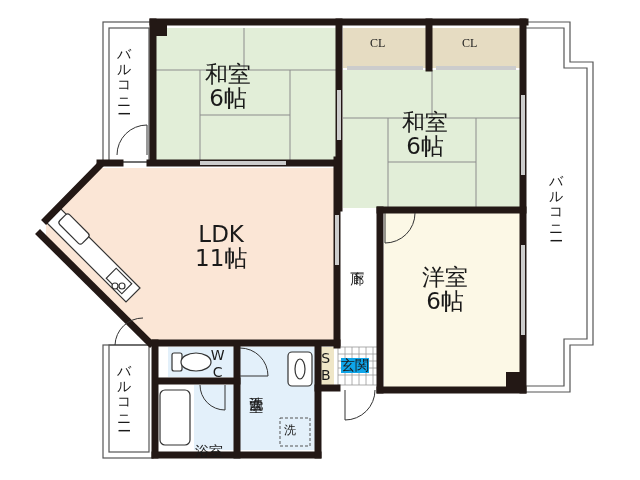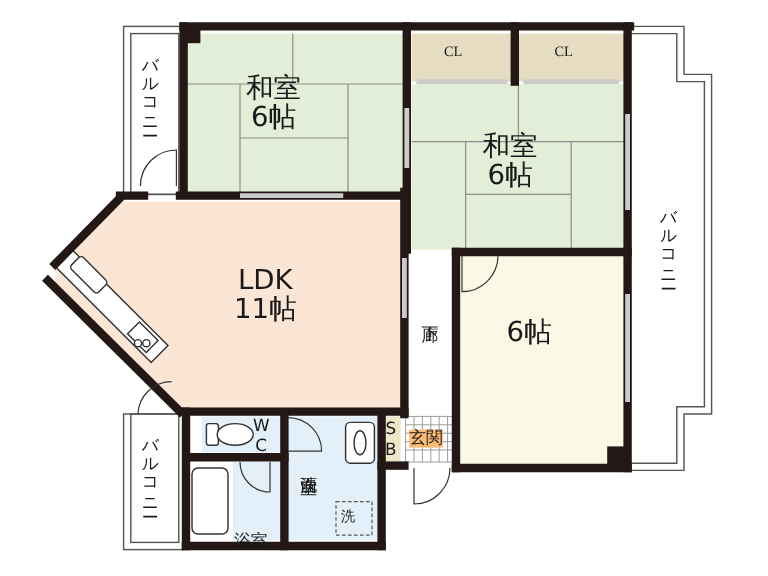--- a/index.html
+++ b/index.html
@@ -140,24 +140,25 @@
 <div class="lbl mid" style="left:462px;top:37px;">CL</div>
 <div class="lbl big" style="left:402px;top:110px;">
   <div>和室</div>
   <div>6帖</div>
 </div>
 <div class="lbl big" style="left:195px;top:222px;">
   <div>LDK</div>
   <div>11帖</div>
 </div>
 <div class="lbl big" style="left:422px;top:265px;">
+  <div>洋室</div>
   <div>6帖</div>
 </div>
 <div class="lbl sm vert" style="left:350px;top:260px;">廊下</div>
-<div class="lbl sm" style="left:341px;top:358px;background:#fdba74;">玄関</div>
+<div class="lbl sm" style="left:341px;top:358px;background:#0ea5e9;">玄関</div>
 <div class="lbl sm vert" style="left:318px;top:350px;">SB</div>
 <div class="lbl sm vert" style="left:210px;top:347px;">WC</div>
 <div class="lbl sm vert" style="left:249px;top:386px;">洗面室</div>
 <div class="lbl sm" style="left:195px;top:428px;margin-top:16px;">浴室</div>
 <div class="lbl mid" style="left:284px;top:424px;">洗</div>
 <div class="lbl sm vert" style="left:117px;top:38px;">バルコニー</div>
 <div class="lbl sm vert" style="left:117px;top:355px;">バルコニー</div>
 <div class="lbl sm vert" style="left:549px;top:165px;">バルコニー</div>
 
 </body></html>

